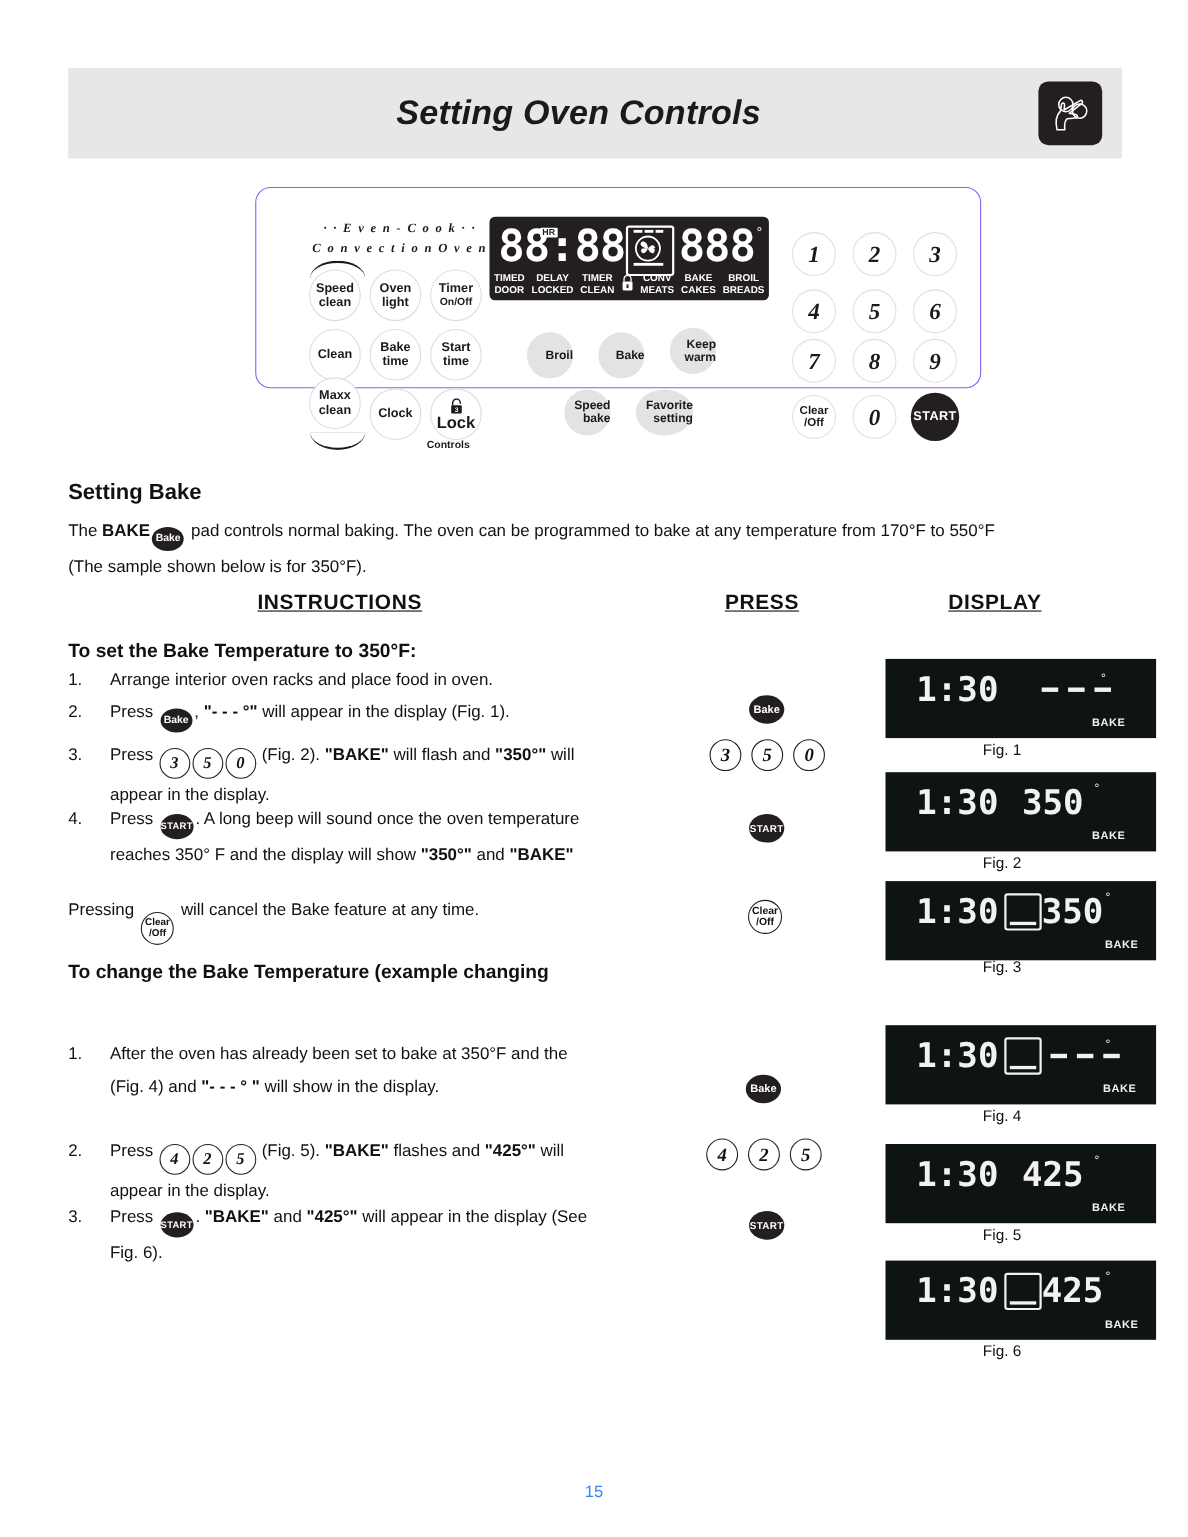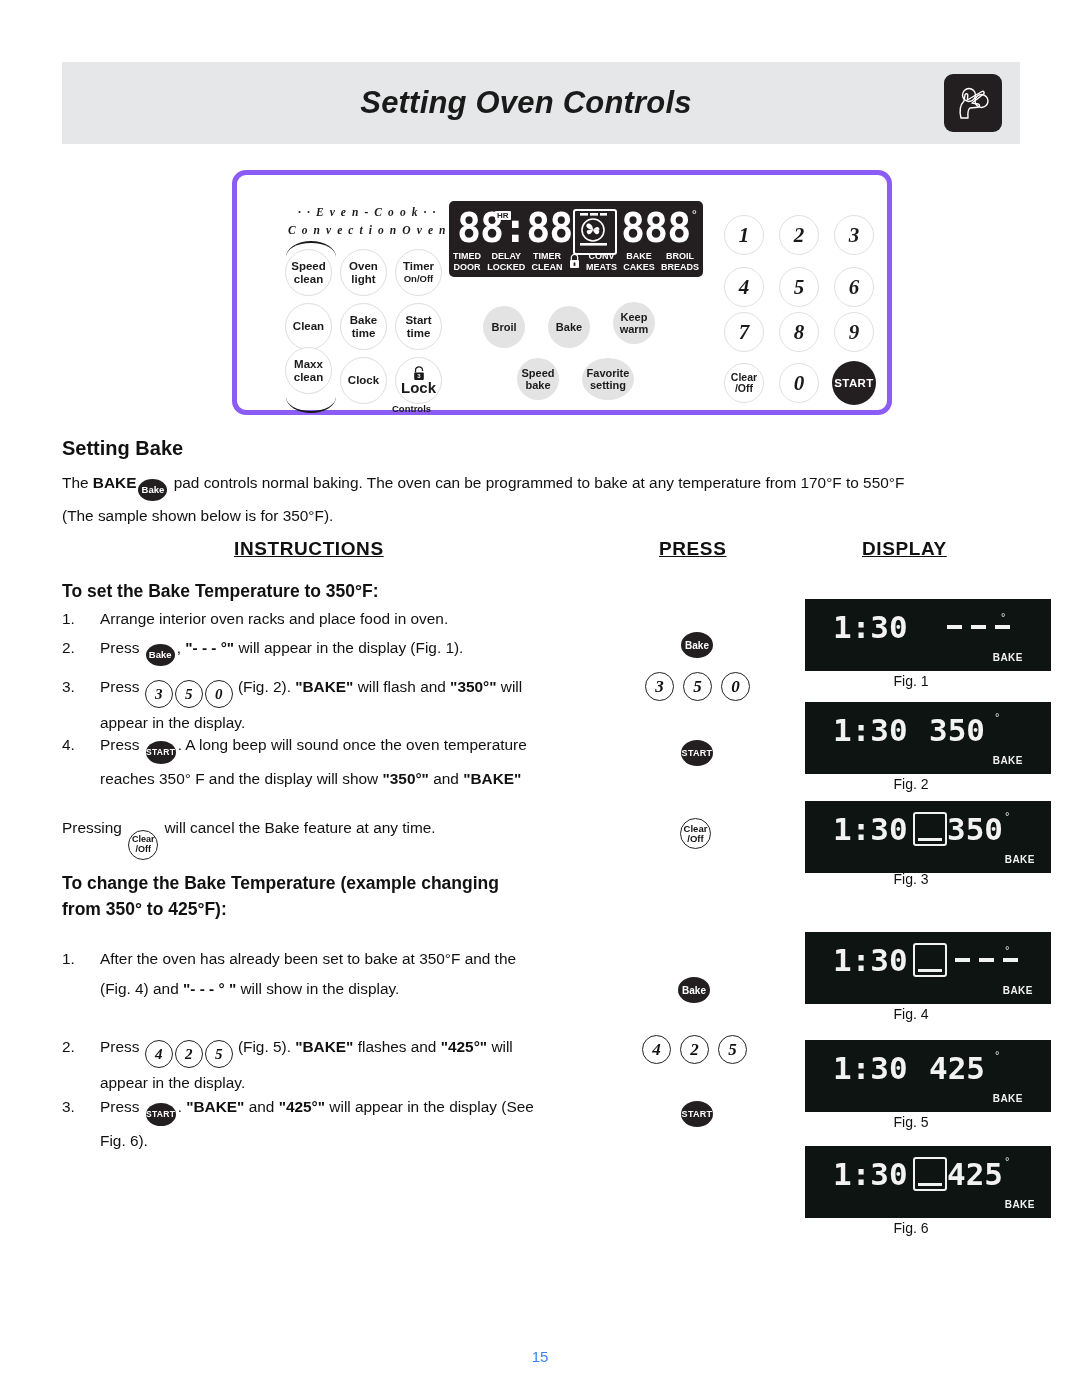--- a/index.html
+++ b/index.html
@@ -25,42 +25,42 @@
     padding-right:30px;box-sizing:border-box;
   }
   .header-icon{
     position:absolute;right:18px;top:12px;width:58px;height:58px;
     background:#231f20;border-radius:9px;
     display:flex;align-items:center;justify-content:center;
   }
 
   
   .panel{
-    position:absolute;left:232px;top:170px;width:660px;height:245px;
-    background:#fff;border:5px solid #8b5cf6;border-radius:14px;
+    position:absolute;left:232px;top:170px;width:660px;height:183px;
+    background:#fff;border:1px solid #8b5cf6;border-radius:14px;
     box-sizing:border-box;
   }
   .brandline{
     position:absolute;left:48px;top:28px;width:165px;text-align:center;
     font-style:italic;font-weight:bold;font-size:11.5px;
     letter-spacing:1.6px;line-height:18px;color:#1a1a1a;
     font-family:"Liberation Serif",serif;
   }
   .rbtn{
     position:absolute;width:47px;height:47px;border-radius:50%;
     border:1px solid #dddddd;background:#fff;
     display:flex;flex-direction:column;align-items:center;justify-content:center;
     font-size:11.5px;font-weight:bold;line-height:12.5px;color:#1a1a1a;
     box-sizing:border-box;text-align:center;
   }
   .rbtn.small{font-size:9.5px;}
   .gbtn{
     position:absolute;width:42px;height:42px;border-radius:50%;
     background:#e3e3e3;
-    display:flex;flex-direction:column;align-items:center;justify-content:center;
+    display:flex;flex-direction:column;align-items:flex-end;justify-content:center;
     font-size:11px;font-weight:bold;line-height:12px;color:#1a1a1a;
     text-align:center;box-sizing:border-box;
   }
   .numbtn{
     position:absolute;width:40px;height:40px;border-radius:50%;
     border:1px solid #e0e0e0;background:#fff;
     display:flex;align-items:center;justify-content:center;
     font-size:21px;font-weight:bold;font-style:italic;color:#1a1a1a;
     font-family:"Liberation Serif",serif;box-sizing:border-box;
   }
@@ -441,21 +441,20 @@
 
 <div class="para" style="left:62px;top:815px;width:580px;line-height:26px;">
   <span>Pressing </span><span class="pad-clear">
       <span>Clear</span>
       <span>/Off</span>
     </span><span> will cancel the Bake feature at any time.</span>
 </div>
 
 <div class="subhead" style="left:62px;top:870px;width:570px;">
   <div>To change the Bake Temperature (example changing</div>
-  <div>from 350° to 425°F):</div>
 </div>
 
 <div class="step" style="left:62px;top:944px;width:580px;">
   <span class="num">1.</span>
   <span class="txt"><span>After the oven has already been set to bake at 350°F and the</span>
   <div><span>(Fig. 4) and  </span><b>"- - - ° "</b><span> will show in the display.</span></div></span>
 </div>
 
 <div class="step" style="left:62px;top:1032px;width:580px;">
   <span class="num">2.</span>

